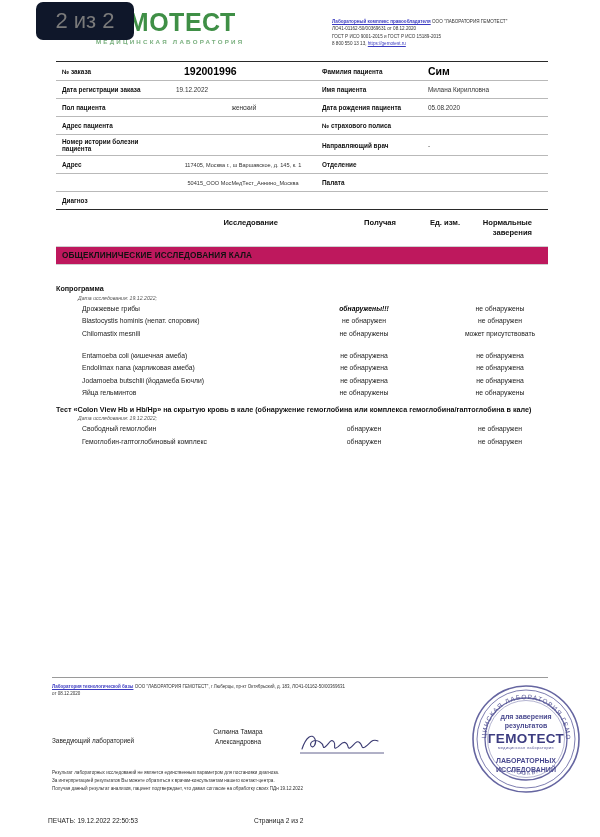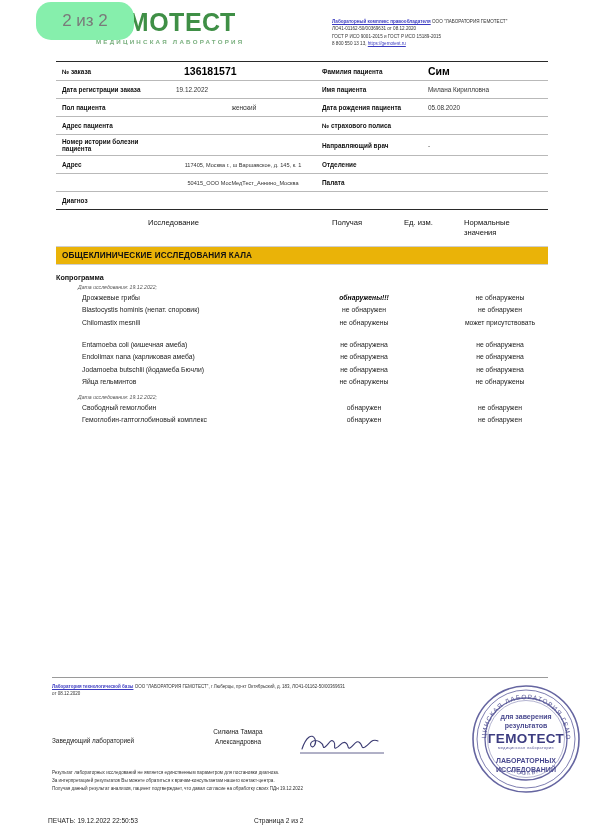--- a/index.html
+++ b/index.html
@@ -71,26 +71,26 @@
     text-decoration: underline;
   }
 
   
   .page-badge {
     position: absolute;
     left: 36px;
     top: 2px;
     width: 98px;
     height: 38px;
-    background: #86efac;
-    border-radius: 15px;
+    background: #0f172a;
+    border-radius: 7px;
     display: flex;
     align-items: center;
     justify-content: center;
-    font-size: 17px;
+    font-size: 22px;
     color: #7a7a7a;
     font-family: "Liberation Sans", sans-serif;
     z-index: 40;
   }
 
   
   .info-wrap {
     margin: 6px 52px 0 56px;
     border-top: 1.6px solid #2a2a2a;
     border-bottom: 1.6px solid #2a2a2a;
@@ -149,43 +149,43 @@
 
   
   .res-head {
     margin: 8px 52px 0 56px;
     position: relative;
     height: 26px;
   }
   .res-head .col {
     position: absolute;
     font-size: 7.6px;
-    font-weight: normal;
+    font-weight: bold;
     color: #111;
-    text-align: left;
+    text-align: right;
   }
   .rh-study { left: 92px; top: 0; width: 130px; }
   .rh-value { left: 276px; top: 0; width: 64px; }
   .rh-unit  { left: 348px; top: 0; width: 56px; }
-  .rh-norm  { left: 408px; top: 0; width: 84px; line-height: 1.35; }
+  .rh-norm  { left: 392px; top: 0; width: 84px; line-height: 1.35; }
 
   .section-band {
     margin: 2px 52px 0 56px;
-    background: #eab308;
+    background: #be185d;
     border-top: 1px solid #cfcfcf;
     border-bottom: 1px solid #cfcfcf;
     padding: 4px 6px;
     font-size: 8.2px;
     font-weight: bold;
     letter-spacing: 0.15px;
     color: #111;
   }
 
   .panel {
-    margin: 8px 52px 0 56px;
+    margin: 19px 52px 0 56px;
   }
   .panel-title {
     font-size: 7.2px;
     font-weight: bold;
     color: #111;
     line-height: 1.35;
     margin-bottom: 1px;
   }
   .panel-date {
     font-size: 5.2px;
@@ -360,21 +360,21 @@
         <span class="lnk2">https://gemotest.ru</span>
       </div>
     </div>
   </div>
 
   <div class="info-wrap">
     <table class="info">
       <tbody>
         <tr>
           <td class="lbl">№ заказа</td>
-          <td class="val big">136181571</td>
+          <td class="val big">192001996</td>
           <td class="lbl2">Фамилия пациента</td>
           <td class="val2 big">Сим</td>
         </tr>
         <tr>
           <td class="lbl">Дата регистрации заказа</td>
           <td class="val">19.12.2022</td>
           <td class="lbl2">Имя пациента</td>
           <td class="val2">Милана Кирилловна</td>
         </tr>
         <tr>
@@ -416,21 +416,21 @@
       </tbody>
     </table>
   </div>
 
   <div class="res-head">
     <div class="col rh-study">Исследование</div>
     <div class="col rh-value">Получая</div>
     <div class="col rh-unit">Ед. изм.</div>
     <div class="col rh-norm">
       <span>Нормальные</span><br>
-      <span>значения</span>
+      <span>заверения</span>
     </div>
   </div>
 
   <div class="section-band">ОБЩЕКЛИНИЧЕСКИЕ ИССЛЕДОВАНИЯ КАЛА</div>
 
   <div class="panel">
     <div class="panel-title">Копрограмма</div>
     <div class="panel-date">
       <span>Дата исследования:</span>
       <span>19.12.2022;</span>
@@ -475,20 +475,21 @@
       <div class="row">
         <span class="name">Яйца гельминтов</span>
         <span class="value">не обнаружены</span>
         <span class="unit"></span>
         <span class="norm">не обнаружены</span>
       </div>
     </div>
   </div>
 
   <div class="panel" style="margin-top:3px;">
+    <div class="panel-title">Тест «Colon View Hb и Hb/Hp» на скрытую кровь в кале  (обнаружение гемоглобина или комплекса гемоглобина/гаптоглобина в кале)</div>
     <div class="panel-date">
       <span>Дата исследования:</span>
       <span>19.12.2022;</span>
     </div>
     <div class="rows">
       <div class="row">
         <span class="name">Свободный гемоглобин</span>
         <span class="value">обнаружен</span>
         <span class="unit"></span>
         <span class="norm">не обнаружен</span>

